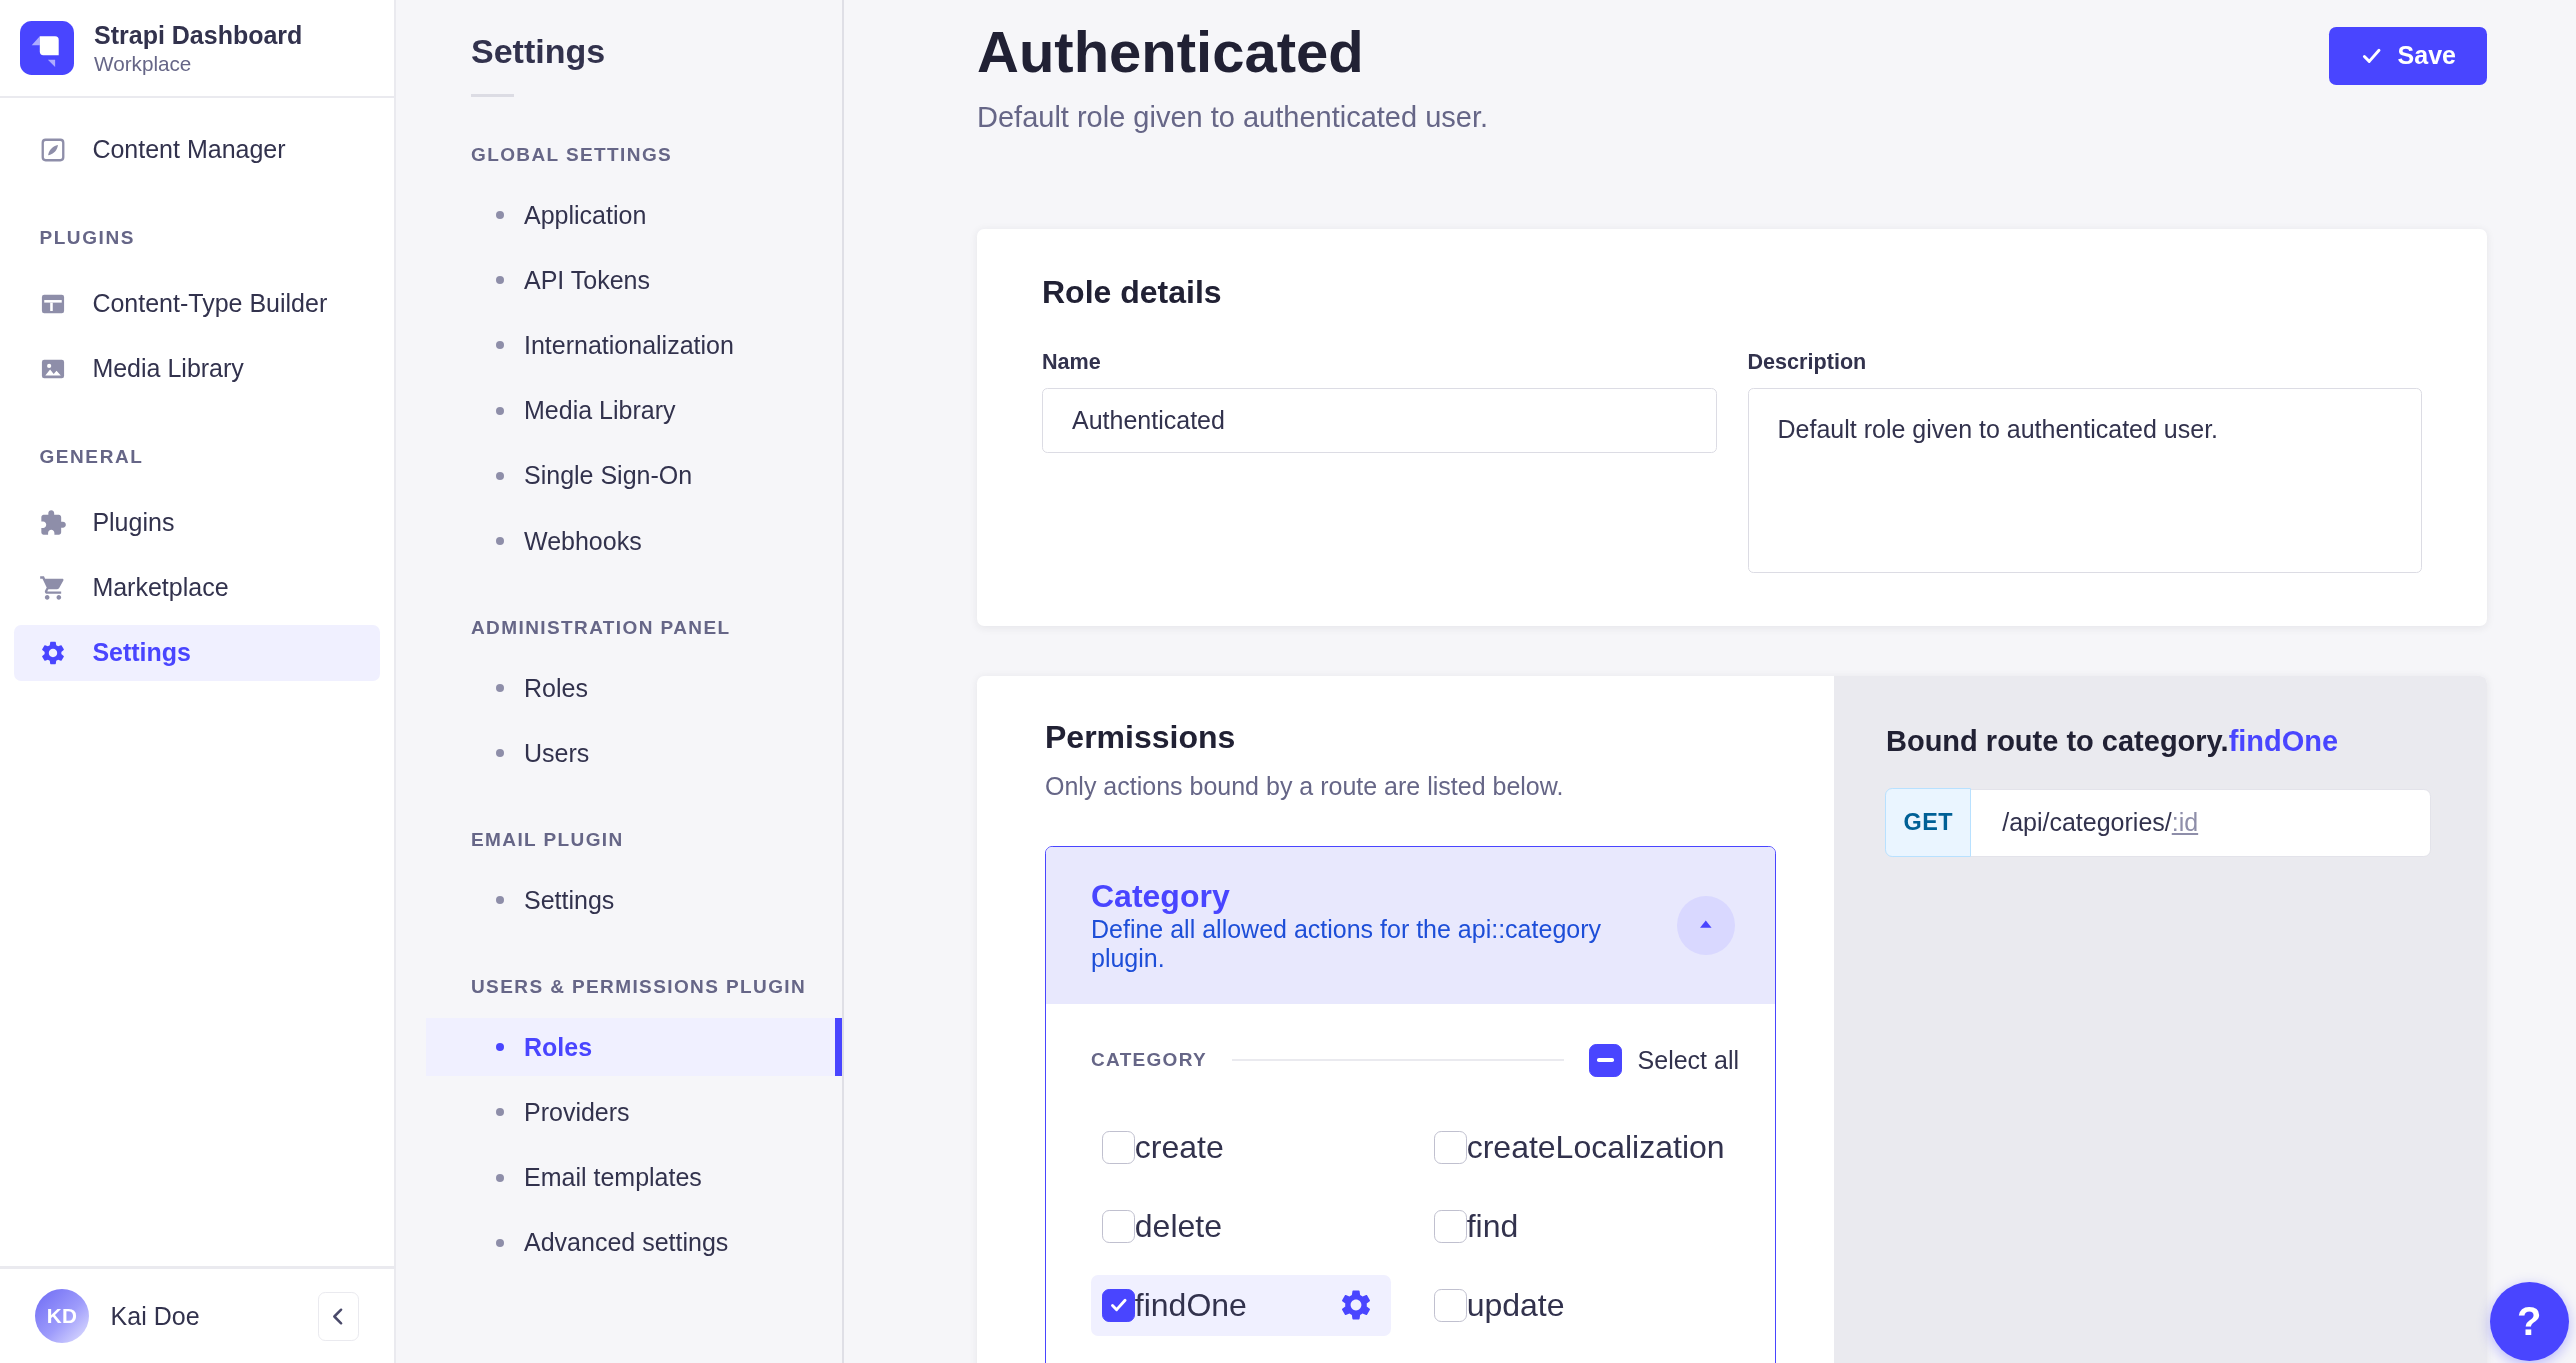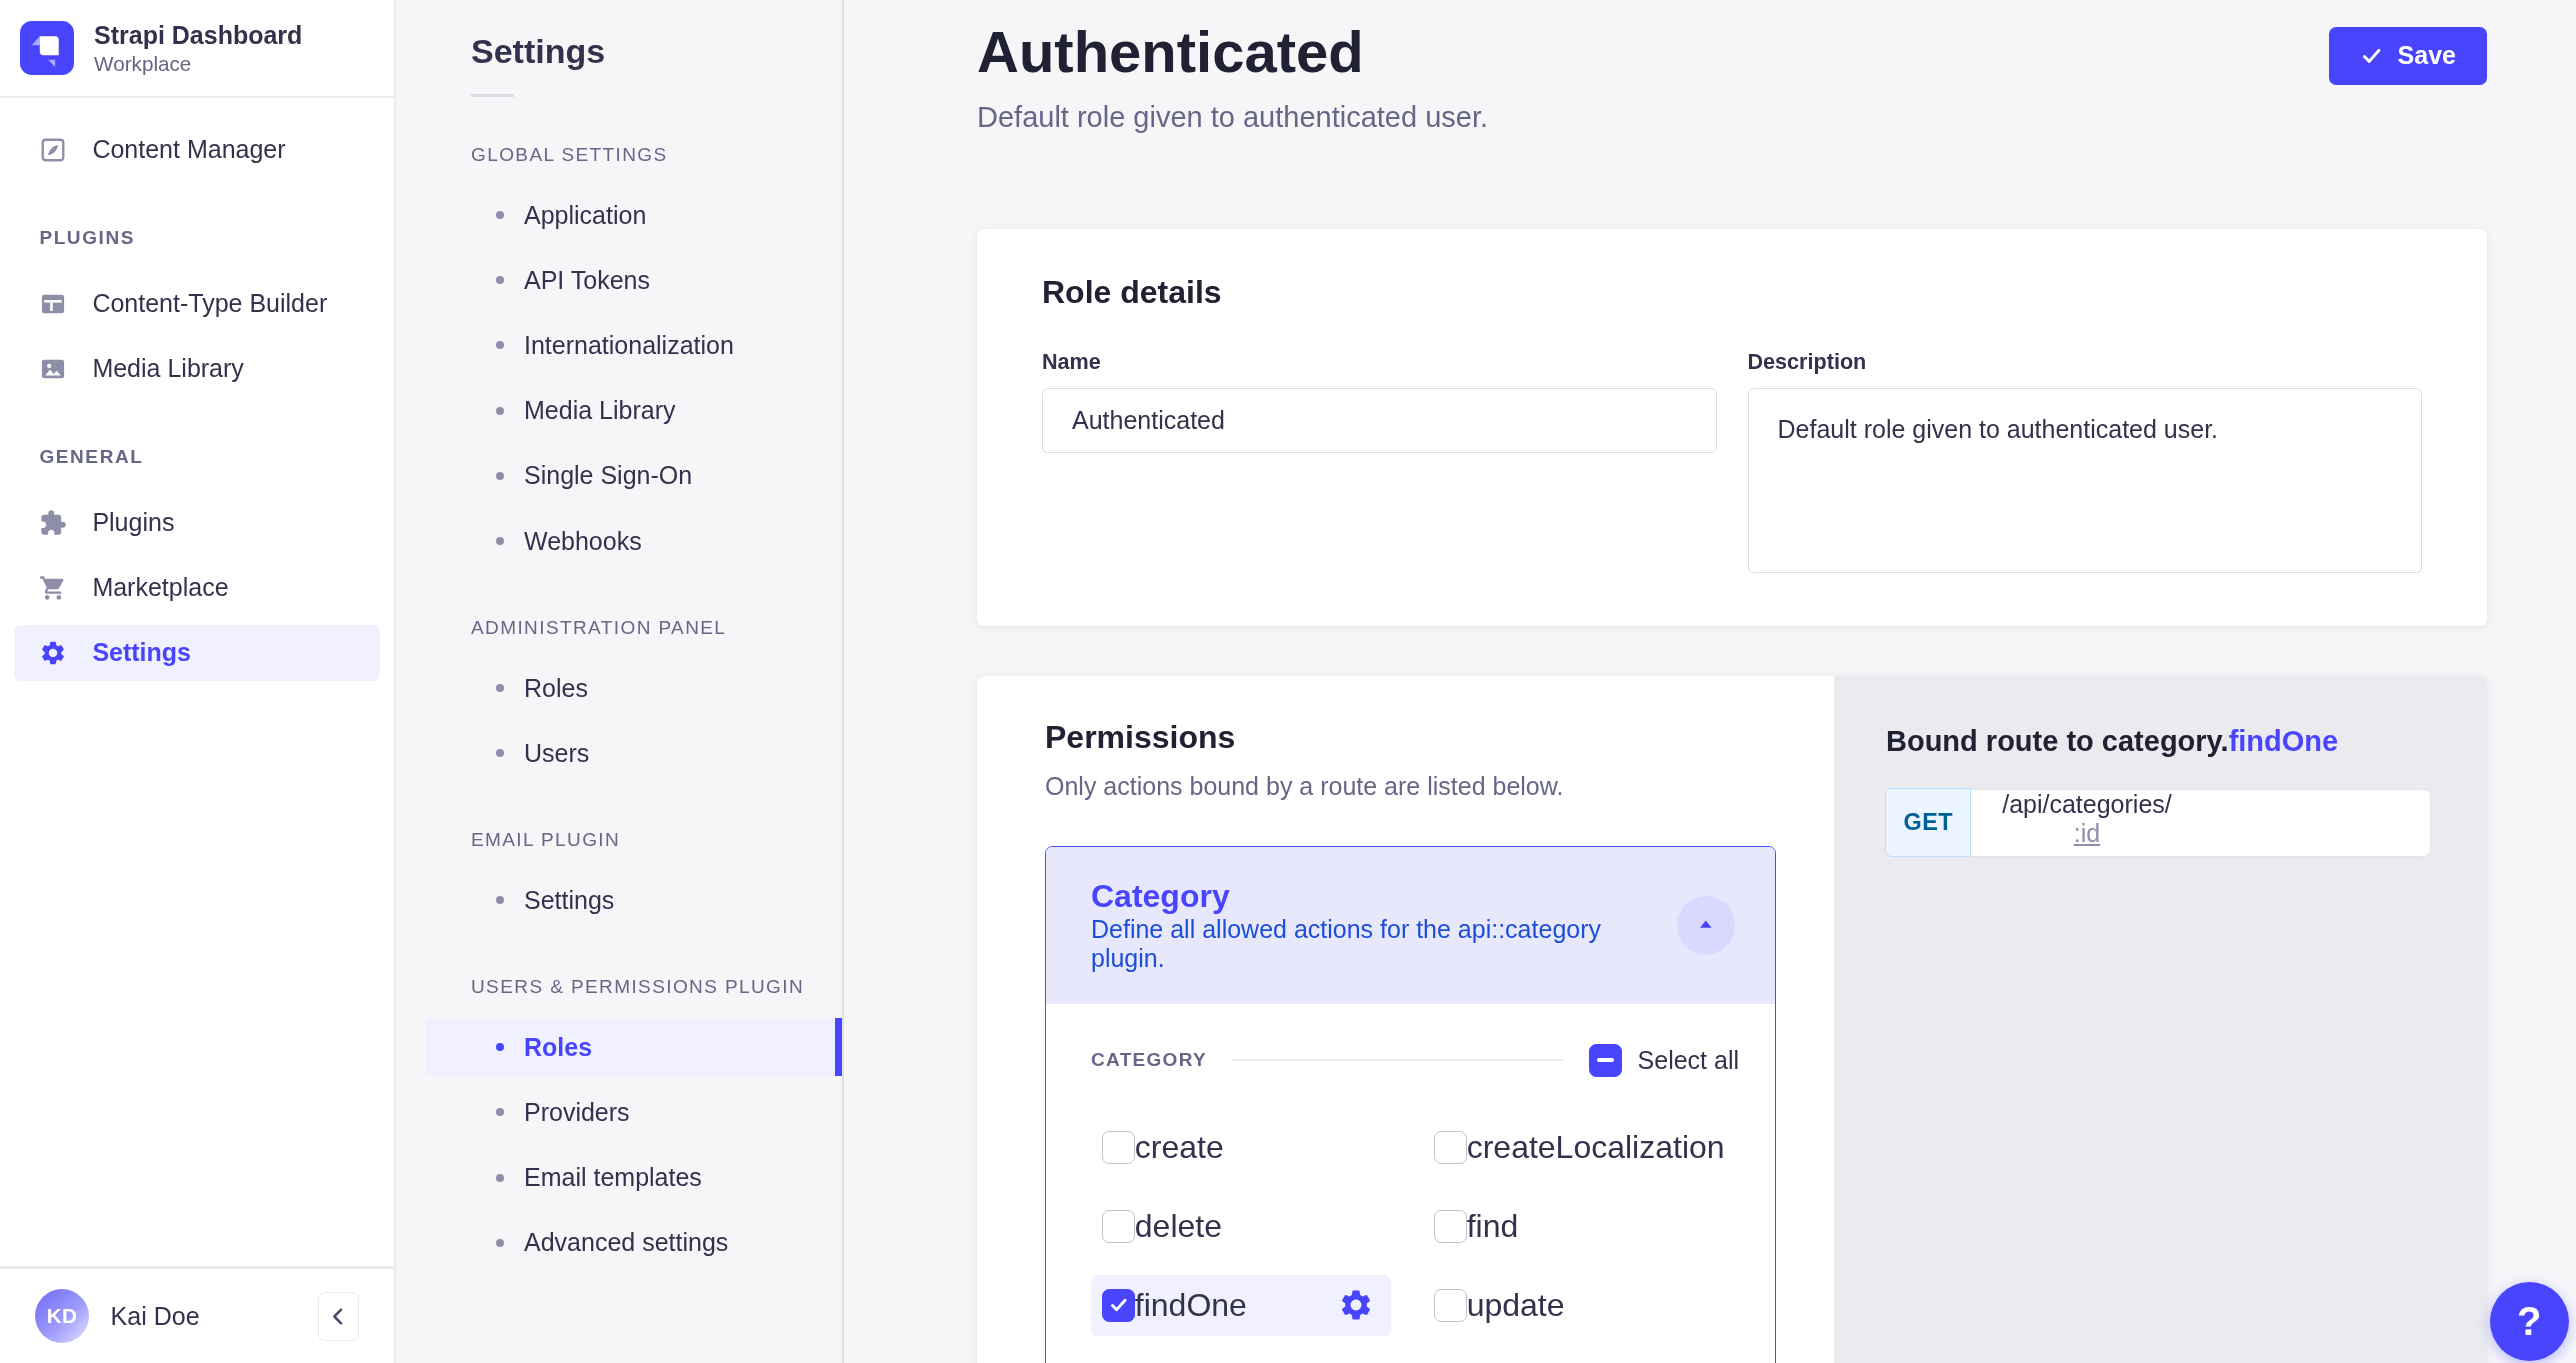--- a/index.html
+++ b/index.html
@@ -25,21 +25,21 @@
   .sb-footer { margin-top:auto; }
   .user-row { display:flex; align-items:center; padding:20px 35px; }
   .avatar { width:54px; height:54px; border-radius:50%; background:linear-gradient(135deg,#6d6af4 0%,#9d9bfb 55%,#e4e4ff 100%); color:#fff; font-size:20.7px; font-weight:700; display:flex; align-items:center; justify-content:center; letter-spacing:0.4px; cursor:pointer; flex:none; }
   .user-name { margin-left:21.6px; font-size:25px; color:#32324d; }
   .collapse-btn { margin-left:auto; width:41px; height:49px; border:1.8px solid #eaeaef; background:#fff; border-radius:7.2px; display:flex; align-items:center; justify-content:center; cursor:pointer; color:#4a4a6a; }
 
   
   .subnav { width:418px; min-width:418px; background:#f6f6f9; border-right:2.7px solid #dfdfe6; padding-top:32px; }
   .subnav-title { margin-left:45px; font-size:34px; font-weight:700; color:#32324d; }
   .title-divider { margin:23.4px 0 0 45px; width:43px; height:2.7px; background:#dcdce4; }
-  .sn-section-label { margin:47px 0 20px 45px; font-size:19px; font-weight:400; letter-spacing:1.4px; color:#666687; }
+  .sn-section-label { margin:47px 0 20px 45px; font-size:19px; font-weight:700; letter-spacing:1.4px; color:#666687; }
   .sn-item { height:58px; margin-bottom:7.2px; padding-left:70px; display:flex; align-items:center; gap:20px; font-size:25px; color:#32324d; cursor:pointer; }
   .sn-item .dot { width:8px; height:8px; border-radius:50%; background:#8e8ea9; flex:none; }
   .sn-item.active { background:#f0f0ff; border-right:7.2px solid #4945ff; color:#4945ff; font-weight:700; }
   .sn-item.active .dot { background:#4945ff; }
 
   
   .main { flex:1; padding:23.4px 89px 0 103px; overflow:hidden; }
   .title-row { display:flex; align-items:flex-start; justify-content:space-between; }
   .page-title { font-size:58px; font-weight:700; color:#212134; line-height:1; }
   .save-btn { display:flex; align-items:center; gap:14.4px; background:#4945ff; color:#fff; border:none; border-radius:7.2px; height:58px; padding:0 31px; font-size:25px; font-weight:700; font-family:"Liberation Sans", sans-serif; cursor:pointer; margin-top:3.6px; }
@@ -75,21 +75,21 @@
   .cb.checked, .cb.indeterminate { background:#4945ff; border-color:#4945ff; }
   .cb.indeterminate::after { content:""; width:17px; height:4.5px; border-radius:1.8px; background:#fff; }
   .gear-btn { margin-left:auto; background:none; border:none; width:40px; height:40px; cursor:pointer; color:#4945ff; display:flex; align-items:center; justify-content:center; }
   .gear-btn svg { width:36px; height:36px; }
 
   .perm-right { width:653px; min-width:653px; background:#eaeaef; padding:49px 56px 0 52px; }
   .route-title { font-size:29px; font-weight:600; color:#212134; }
   .route-title .purple { color:#4945ff; }
   .route-box { margin-top:31px; height:68px; background:#fff; border:1.8px solid #e3e3ea; border-radius:7.2px; display:flex; align-items:stretch; }
   .method-cell { width:86px; margin:-1.8px 0 -1.8px -1.8px; background:#eaf5ff; border:1.8px solid #b8e1ff; border-radius:7.2px 0 0 7.2px; display:flex; align-items:center; justify-content:center; font-size:23.4px; font-weight:700; color:#006096; letter-spacing:0.4px; }
-  .path-cell { display:flex; align-items:center; padding-left:31px; font-size:25px; color:#32324d;flex-direction:column; }
+  .path-cell { display:flex; align-items:center; padding-left:31px; font-size:25px; color:#32324d; }
   .path-param { color:#8e8ea9;text-decoration:underline; }
 
   .help-btn { position:fixed; right:7.2px; bottom:1.8px; width:79px; height:79px; border-radius:50%; background:#4945ff; color:#fff; border:none; font-size:40px; font-weight:700; font-family:"Liberation Sans", sans-serif; cursor:pointer; box-shadow:0 3.6px 12.6px rgba(73,69,255,.35); }
 </style>
 </head>
 <body>
 
 <div class="app">
 
   <aside class="sidebar">

